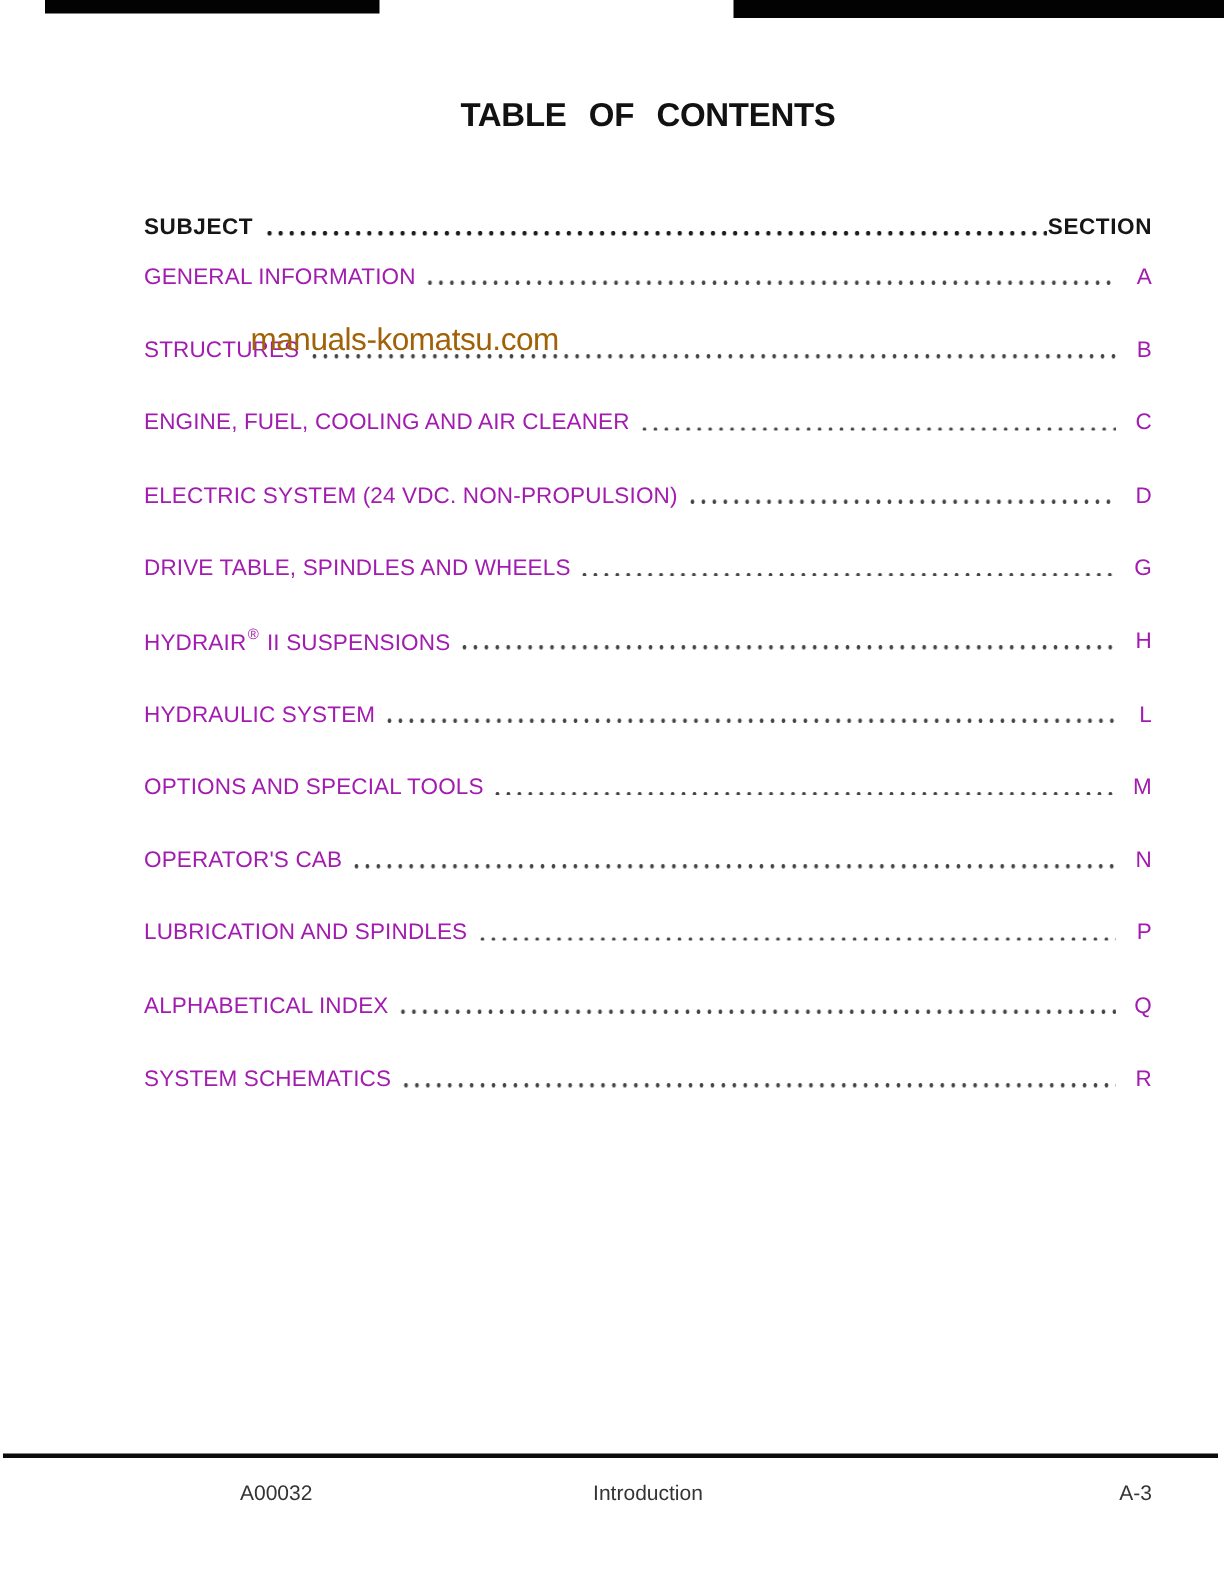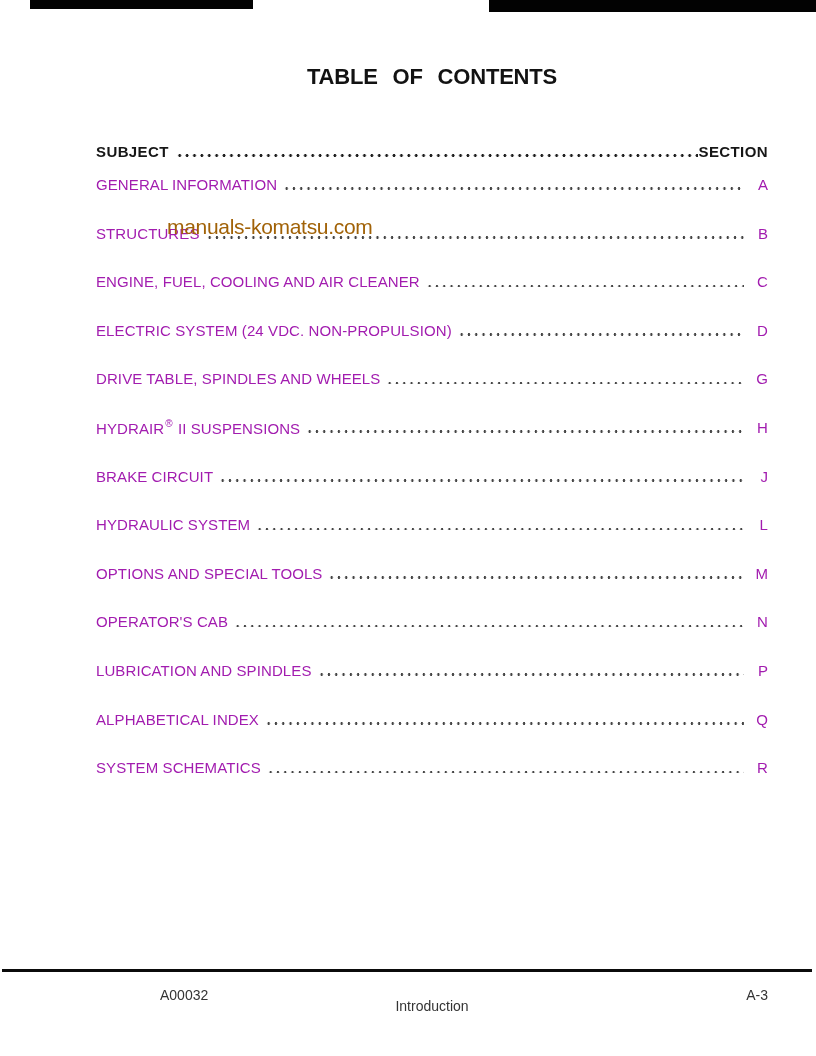--- a/index.html
+++ b/index.html
@@ -73,21 +73,21 @@
 
   .footer-rule {
     position: absolute; left: 2px; right: 4px; top: 969px;
     height: 3px; background: #0b0b0b;
   }
   .footer {
     position: absolute; left: 96px; right: 48px; top: 988px; height: 16px;
     font-size: 14px; color: #343434; line-height: 15px;
   }
   .footer .f-left   { position: absolute; left: 16px; top: 0; margin-left: 48px; }
-  .footer .f-center { position: absolute; left: 0; right: 0; top: 0; text-align: center; margin-top: 11px; }
+  .footer .f-center { position: absolute; left: 0; right: 0; top: 0; text-align: center; }
   .footer .f-right  { position: absolute; right: 0; top: 0; }
 </style>
 </head>
 <body>
 
 <div class="page">
 
   <div class="bar-left"></div>
   <div class="bar-right"></div>
 
@@ -130,25 +130,20 @@
     <span class="leader"></span>
     <span class="toc-section">G</span>
   </div>
 
   <div class="toc-row">
     <span class="toc-label">HYDRAIR<sup class="reg">®</sup> II SUSPENSIONS</span>
     <span class="leader"></span>
     <span class="toc-section">H</span>
   </div>
 
-  <div class="toc-row">
-    <span class="toc-label">BRAKE CIRCUIT</span>
-    <span class="leader"></span>
-    <span class="toc-section">J</span>
-  </div>
 
   <div class="toc-row">
     <span class="toc-label">HYDRAULIC SYSTEM</span>
     <span class="leader"></span>
     <span class="toc-section">L</span>
   </div>
 
   <div class="toc-row">
     <span class="toc-label">OPTIONS AND SPECIAL TOOLS</span>
     <span class="leader"></span>

